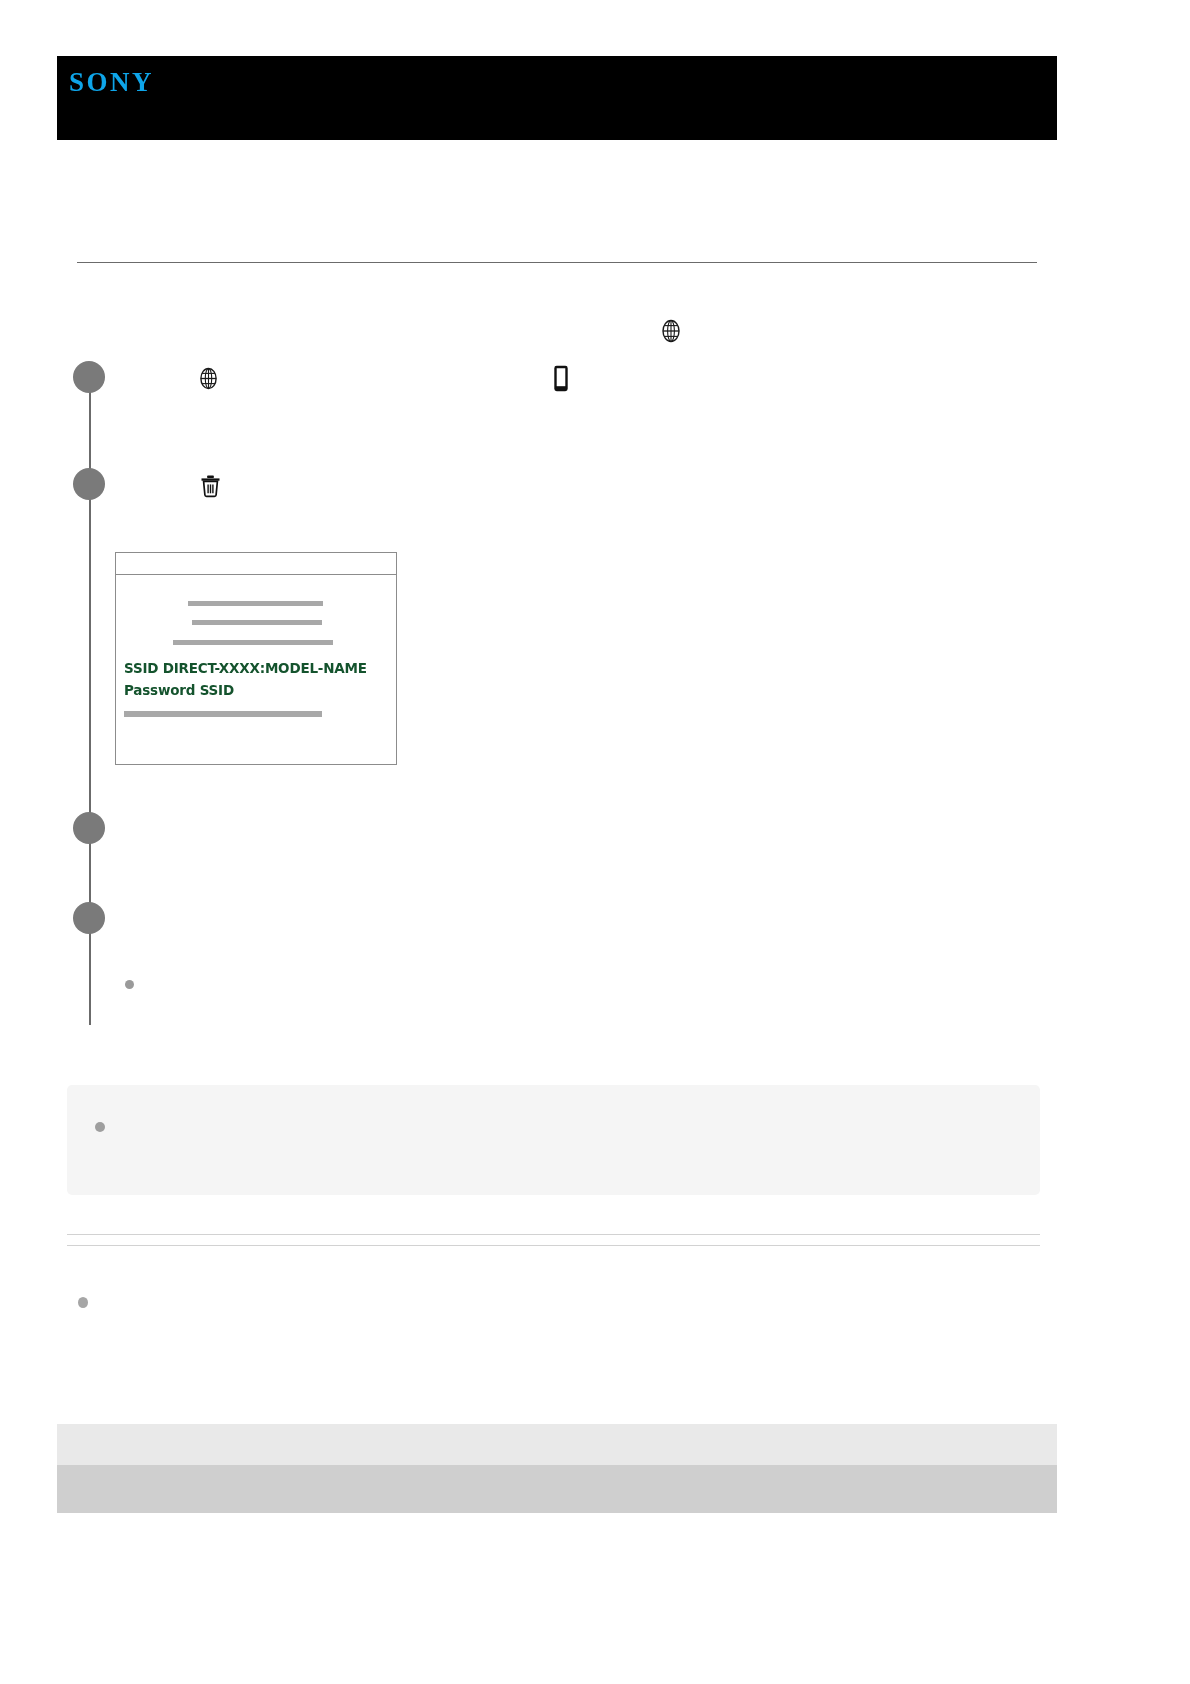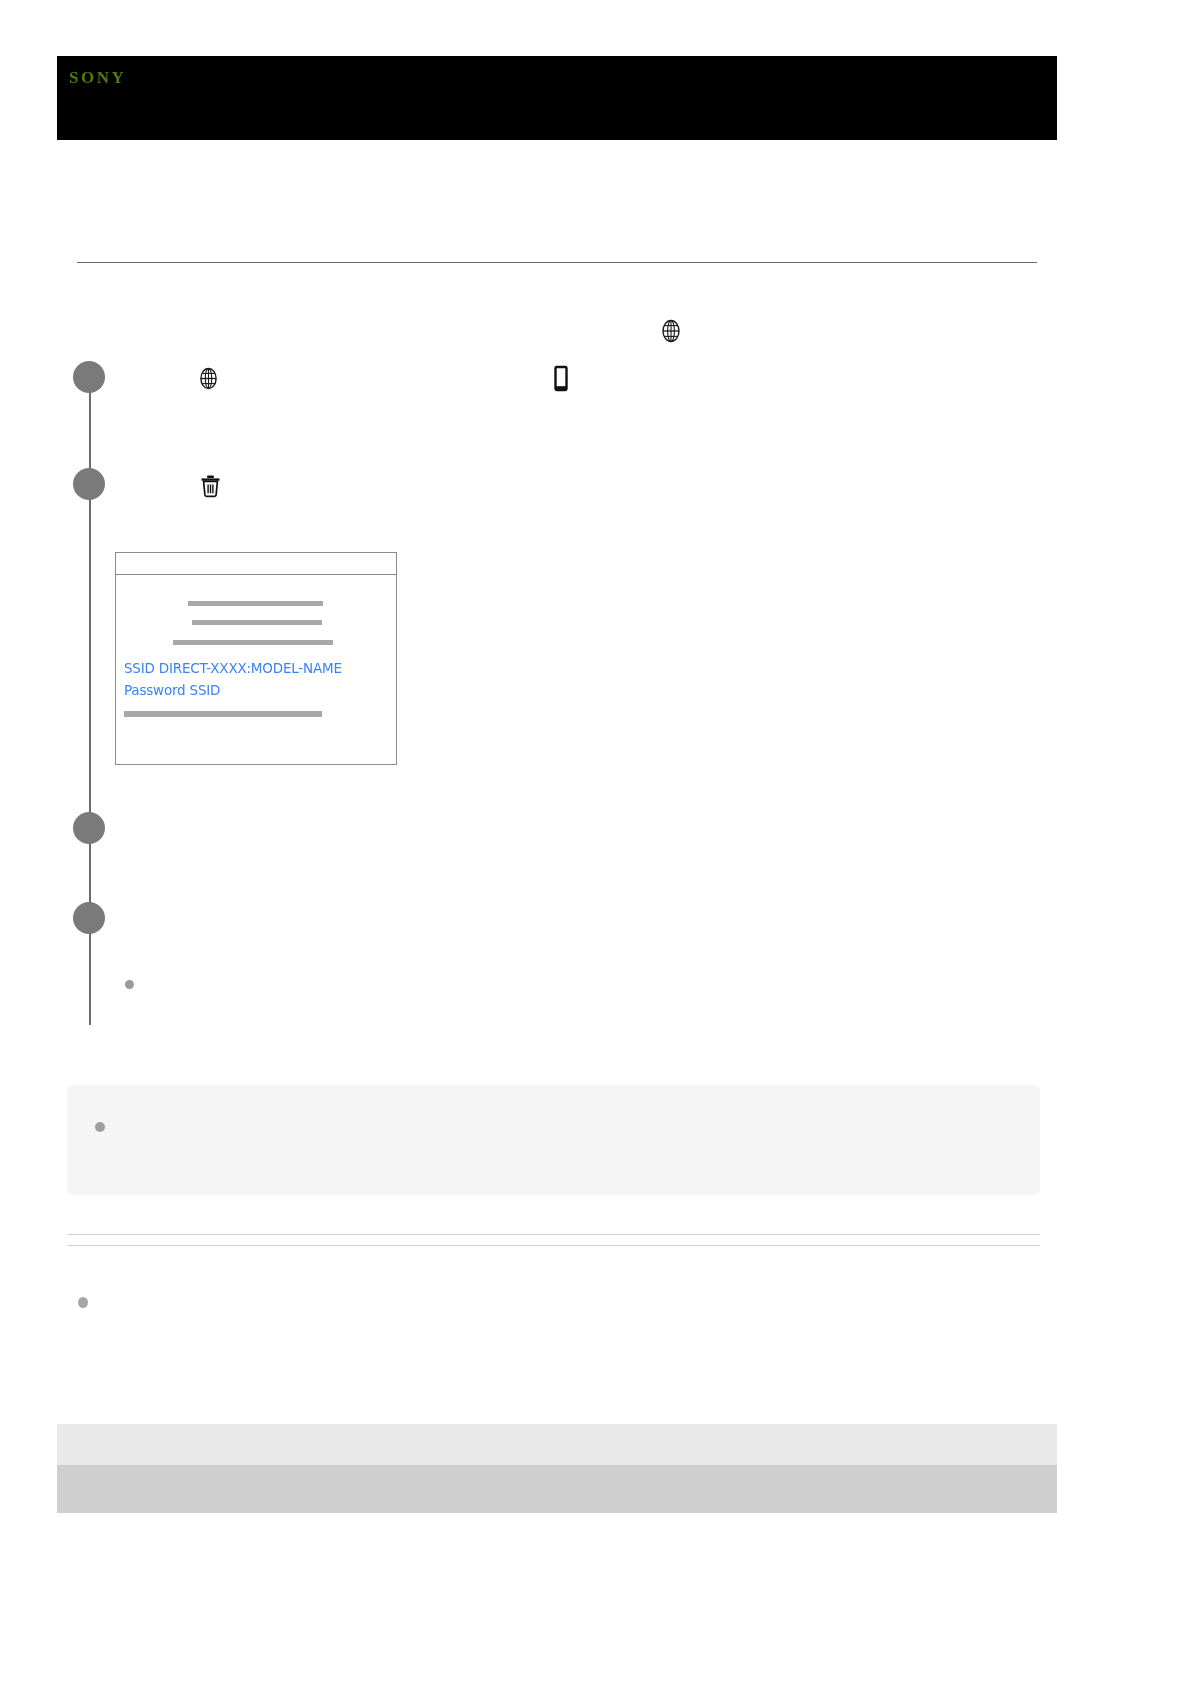--- a/index.html
+++ b/index.html
@@ -22,24 +22,24 @@
     left: 57px;
     top: 56px;
     width: 1000px;
     height: 84px;
     background: #000000;
   }
   .sony-logo {
     position: absolute;
     left: 12px;
     top: 13px;
-    color: #4d7c0f;
+    color: #0ea5e9;
     font-family: "Liberation Serif", serif;
     font-weight: bold;
-    font-size: 17px;
+    font-size: 27px;
     letter-spacing: 2.5px;
     line-height: 1;
   }
 
   
   .title-rule {
     position: absolute;
     left: 77px;
     top: 262px;
     width: 960px;
@@ -137,23 +137,23 @@
   }
   .dev-line.l1 { left: 72px; top: 48px;  width: 135px; }
   .dev-line.l2 { left: 76px; top: 67px;  width: 130px; }
   .dev-line.l3 { left: 57px; top: 87px;  width: 160px; }
   .dev-line.l4 { left: 8px;  top: 158px; width: 198px; height: 6px; }
 
   .dev-text {
     position: absolute;
     left: 8px;
     font-family: "DejaVu Sans", sans-serif;
-    font-weight: normal;
+    font-weight: bold;
     font-size: 13.5px;
-    color: #3b82f6;
+    color: #14532d;
     letter-spacing: -0.2px;
     white-space: nowrap;
   }
   .dev-text.t1 { top: 107px; }
   .dev-text.t2 { top: 129px; }
 
   
   .step-bullet {
     position: absolute;
     left: 125px;

